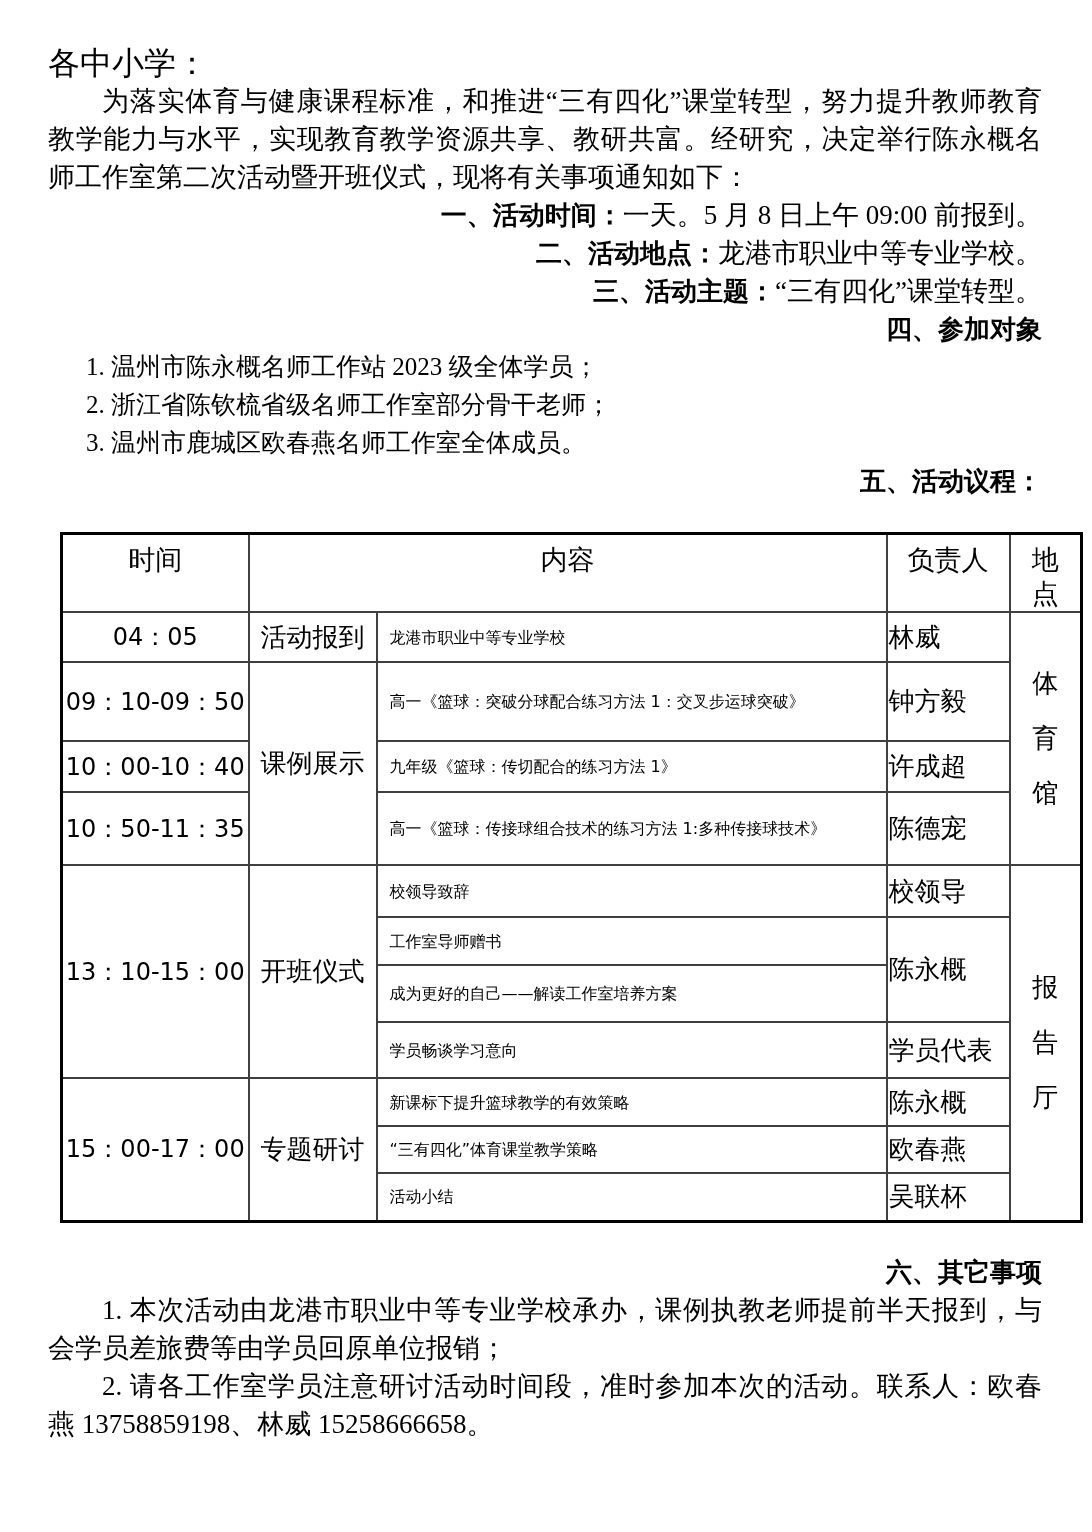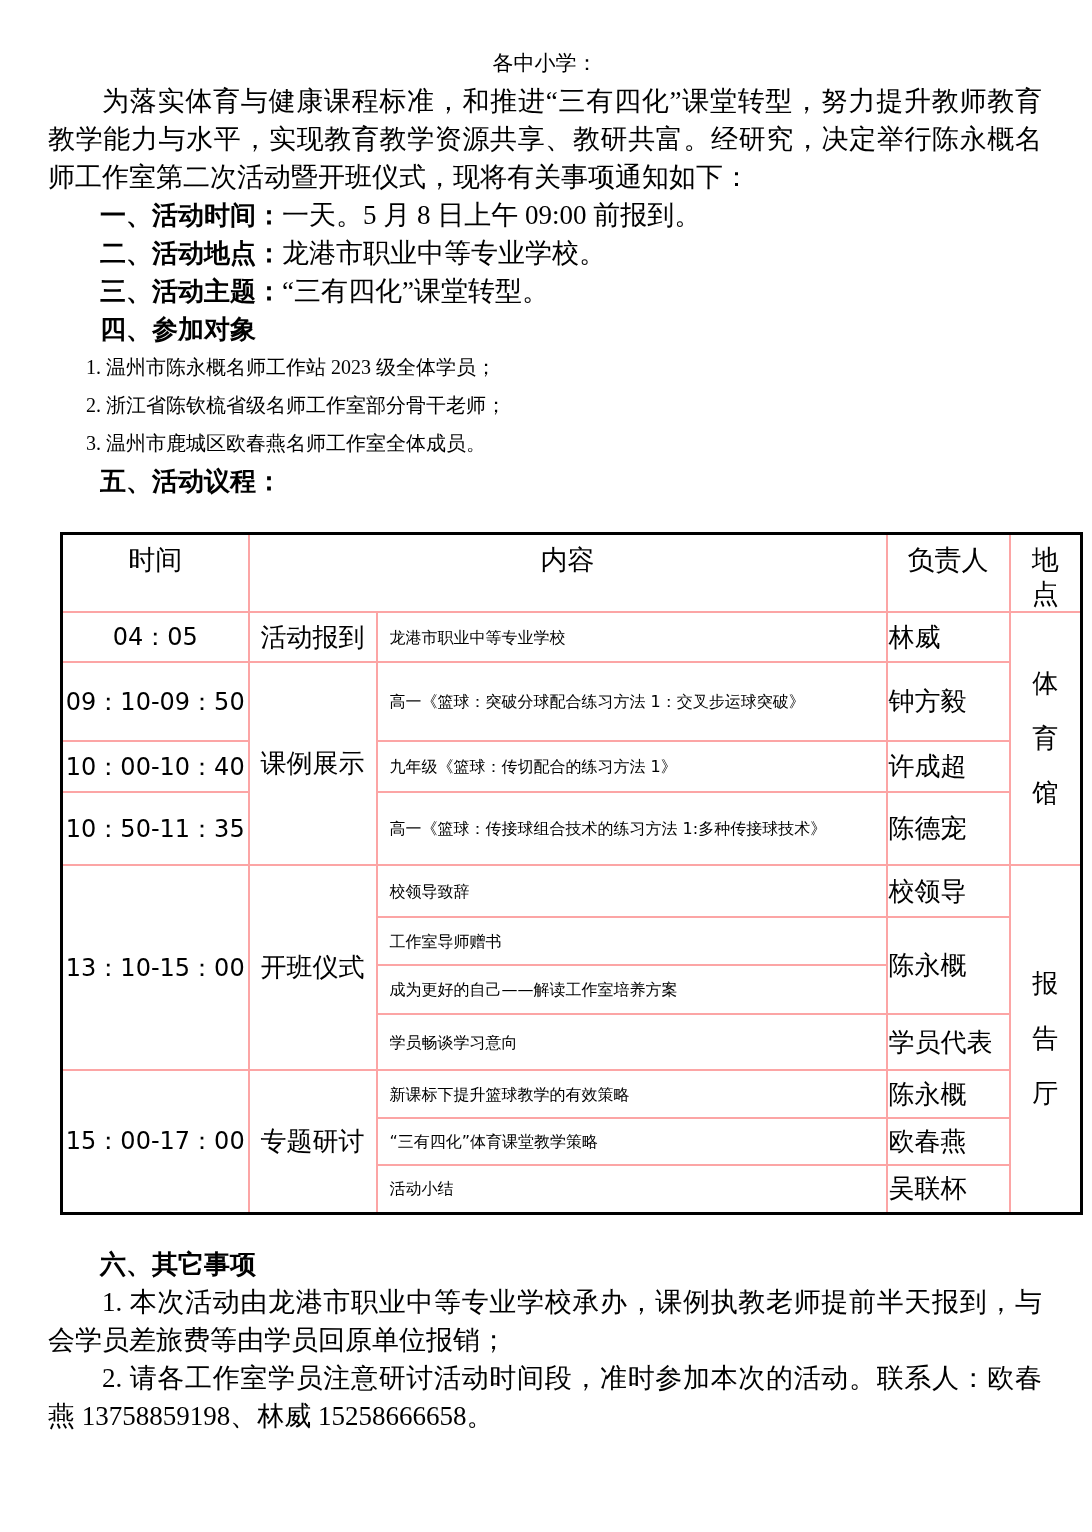--- a/index.html
+++ b/index.html
@@ -14,42 +14,42 @@
 
   .title {
     font-family: "DejaVu Sans", sans-serif;
     font-weight: bold;
     font-size: 43px;
     line-height: 68px;
     text-align: center;
     margin: 0 0 14px 0;
   }
 
-  .salutation { font-size: 21px; line-height: 38px; text-align: center; }
+  .salutation { font-size: 32px; line-height: 38px; }
   .intro {
     font-size: 27px; line-height: 38px;
     text-indent: 2em; text-align: justify;
     margin: 0;
   }
-  .item { font-size: 27px; line-height: 38px; padding-left: 52px; }
+  .item { font-size: 27px; line-height: 38px; padding-left: 52px; text-align: right; }
   .item .hl {
     font-family: "DejaVu Sans", sans-serif;
     font-weight: bold; font-size: 26px;
   }
-  .plist .p-item { font-size: 20px; line-height: 38px; padding-left: 38px; }
+  .plist .p-item { font-size: 25px; line-height: 38px; padding-left: 38px; }
 
   table.schedule {
     border-collapse: collapse;
     table-layout: fixed;
     width: 1020px;
     margin: 32px 0 0 12px;
     border: 3px solid #000;
   }
   .schedule th, .schedule td {
-    border: 2px solid #fca5a5;
+    border: 2px solid #404040;
     overflow: hidden;
   }
   .schedule th {
     font-weight: normal;
     font-size: 27px;
     vertical-align: top;
     text-align: center;
     padding: 8px 4px 0 4px;
     height: 73px;
     line-height: 34px;
@@ -156,21 +156,21 @@
       <td class="c-time" rowspan="4">13：10-15：00</td>
       <td class="c-cat" rowspan="4">开班仪式</td>
       <td class="c-desc">校领导致辞</td>
       <td class="c-person">校领导</td>
       <td class="c-loc" rowspan="7">报告厅</td>
     </tr>
     <tr style="height:48px">
       <td class="c-desc">工作室导师赠书</td>
       <td class="c-person" rowspan="2">陈永概</td>
     </tr>
-    <tr style="height:49px">
+    <tr style="height:57px">
       <td class="c-desc">成为更好的自己——解读工作室培养方案</td>
     </tr>
     <tr style="height:56px">
       <td class="c-desc">学员畅谈学习意向</td>
       <td class="c-person">学员代表</td>
     </tr>
     <tr style="height:48px">
       <td class="c-time" rowspan="3">15：00-17：00</td>
       <td class="c-cat" rowspan="3">专题研讨</td>
       <td class="c-desc">新课标下提升篮球教学的有效策略</td>

